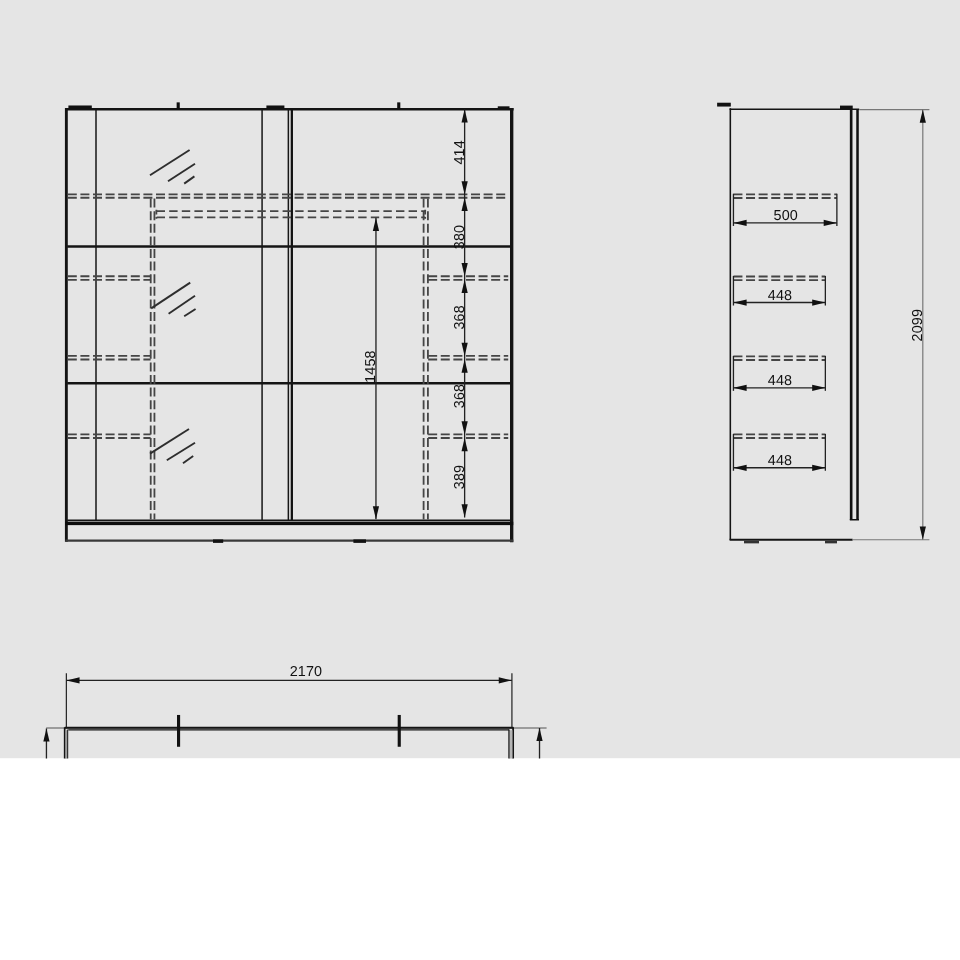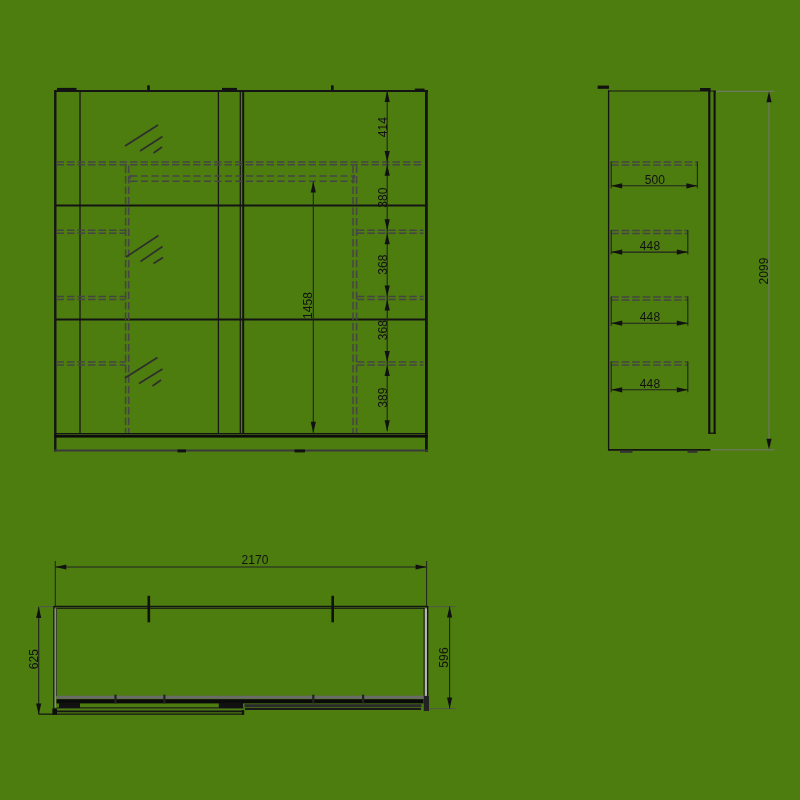--- a/index.html
+++ b/index.html
@@ -1,16 +1,16 @@
 <!DOCTYPE html>
 <html><head>
 <meta charset="utf-8">
 <style>
   html,body{margin:0;padding:0;background:#ffffff;}
-  .page{width:800px;height:800px;position:relative;background:#4d7c0f;}
+  .page{width:800px;height:632px;position:relative;background:#e5e5e5;}
   svg{position:absolute;top:0;left:0;}
   text{font-family:"Liberation Sans",sans-serif;fill:#111;}
 </style>
 </head>
 <body>
 <div class="page">
 <svg width="800" height="800" viewBox="0 0 800 800">
 <defs>
   <polygon id="arrU" points="0,0 -2.6,11 2.6,11"></polygon>
   <polygon id="arrD" points="0,0 -2.6,-11 2.6,-11"></polygon>

